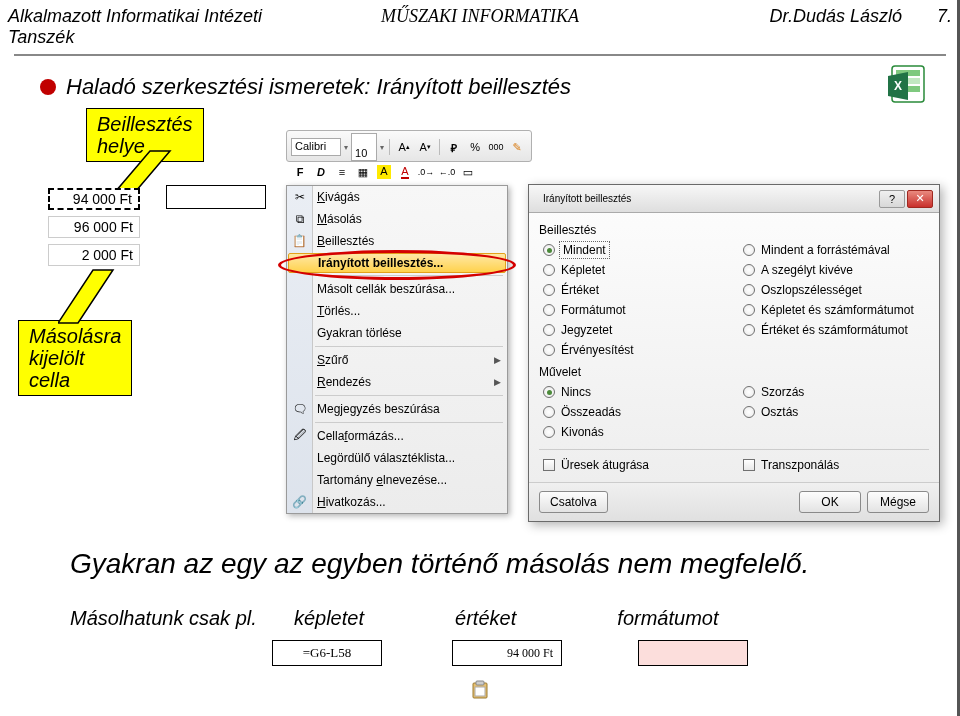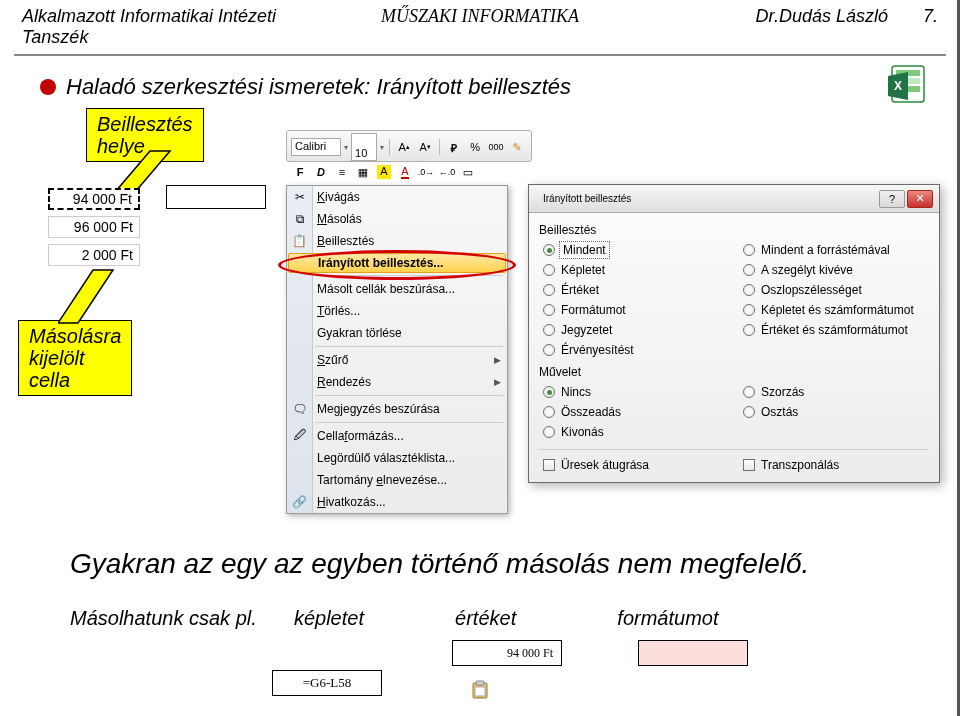--- a/index.html
+++ b/index.html
@@ -1,18 +1,18 @@
 <!DOCTYPE html>
 <html><head>
 <meta charset="utf-8">
 <style>
   * { box-sizing: border-box; margin: 0; padding: 0; }
   body { width: 960px; height: 716px; font-family: Arial, sans-serif; background: #fff; position: relative; overflow: hidden; }
   
-  .header { display: flex; justify-content: space-between; padding: 6px 22px; font-size: 18px; font-style: italic; }
+  .header { display: flex; justify-content: space-between; padding: 6px 8px; font-size: 18px; font-style: italic; }
   .header-left { flex: 1; }
   .header-center { flex: 1; text-align: center; font-family: "Times New Roman", serif; font-style: italic; }
   .header-right { flex: 1; text-align: right; }
   .header-page { margin-left: 30px; }
   .header-line { border: none; border-top: 2px solid #888; margin: 0 14px 0 14px; }
 
   .title-row { margin: 18px 0 0 40px; font-size: 22px; font-style: italic; font-family: Arial, sans-serif; display: flex; align-items: center; gap: 10px; }
   .bullet { width: 16px; height: 16px; background: #c00000; border-radius: 50%; display: inline-block; }
 
   .excel-icon { position: absolute; top: 62px; right: 30px; width: 44px; height: 44px; }
@@ -63,21 +63,21 @@
   .check-row { display:flex; align-items:center; gap:6px; height:18px; }
   .checkbox { width:12px; height:12px; border:1px solid #707070; background:linear-gradient(#fff,#e8e8e8); }
   .dlg-buttons { display:flex; justify-content:flex-end; gap:6px; padding:8px 10px; border-top:1px solid #ccc; background:linear-gradient(#f0f0f0,#e0e0e0); }
   .dlg-btn { min-width:62px; height:22px; border:1px solid #8a8a8a; background:linear-gradient(#fdfdfd,#e3e3e3); border-radius:3px; font-size:12px; display:flex; align-items:center; justify-content:center; padding:0 10px; }
   .dotted-box { outline:1px dotted #666; outline-offset:1px; padding:0 2px; }
 
   .bottom-text { position:absolute; top: 548px; left: 70px; font-size:28px; font-style:italic; }
   .bottom-text2 { position:absolute; top: 607px; left: 70px; font-size:20px; font-style:italic; }
   .bt-gap { display:inline-block; }
 
-  .formula-box { position:absolute; top: 640px; left: 272px; width:110px; height:26px; border:1.5px solid #000; font-family:"Segoe UI"; font-size:13px; display:flex; align-items:center; justify-content:center; background:#fff; font-style:normal;margin-top:30px; }
+  .formula-box { position:absolute; top: 640px; left: 272px; width:110px; height:26px; border:1.5px solid #000; font-family:"Segoe UI"; font-size:13px; display:flex; align-items:center; justify-content:center; background:#fff; font-style:normal; }
   .value-box { position:absolute; top: 640px; left: 452px; width:110px; height:26px; border:1.5px solid #000; font-family:"Segoe UI"; font-size:12px; display:flex; align-items:center; justify-content:flex-end; padding:0 8px; background:#fff; }
   .format-box { position:absolute; top: 640px; left: 638px; width:110px; height:26px; border:1.5px solid #000; background:#fcdedc; }
 
   .clipboard-icon { position:absolute; top: 680px; left: 470px; width:20px; height:20px; }
   .side-line { position:absolute; top:0; right:0; width:3px; height:716px; background:#555; }
 </style>
 </head>
 <body>
 
 <div class="header">
@@ -307,20 +307,25 @@
       <div class="check-row">
         <div class="checkbox"></div>
         <span>Üresek átugrása</span>
       </div>
       <div class="check-row">
         <div class="checkbox"></div>
         <span>Transzponálás</span>
       </div>
     </div>
   </div>
+  <div class="dlg-buttons">
+    <div class="dlg-btn" style="margin-right:auto;">Csatolva</div>
+    <div class="dlg-btn">OK</div>
+    <div class="dlg-btn">Mégse</div>
+  </div>
 </div>
 
 <div class="bottom-text">Gyakran az egy az egyben történő másolás nem megfelelő.</div>
 <div class="bottom-text2">
   <span>Másolhatunk csak pl.</span>
   <span class="bt-gap" style="width:26px;"></span>
   <span>képletet</span>
   <span class="bt-gap" style="width:80px;"></span>
   <span>értéket</span>
   <span class="bt-gap" style="width:90px;"></span>

